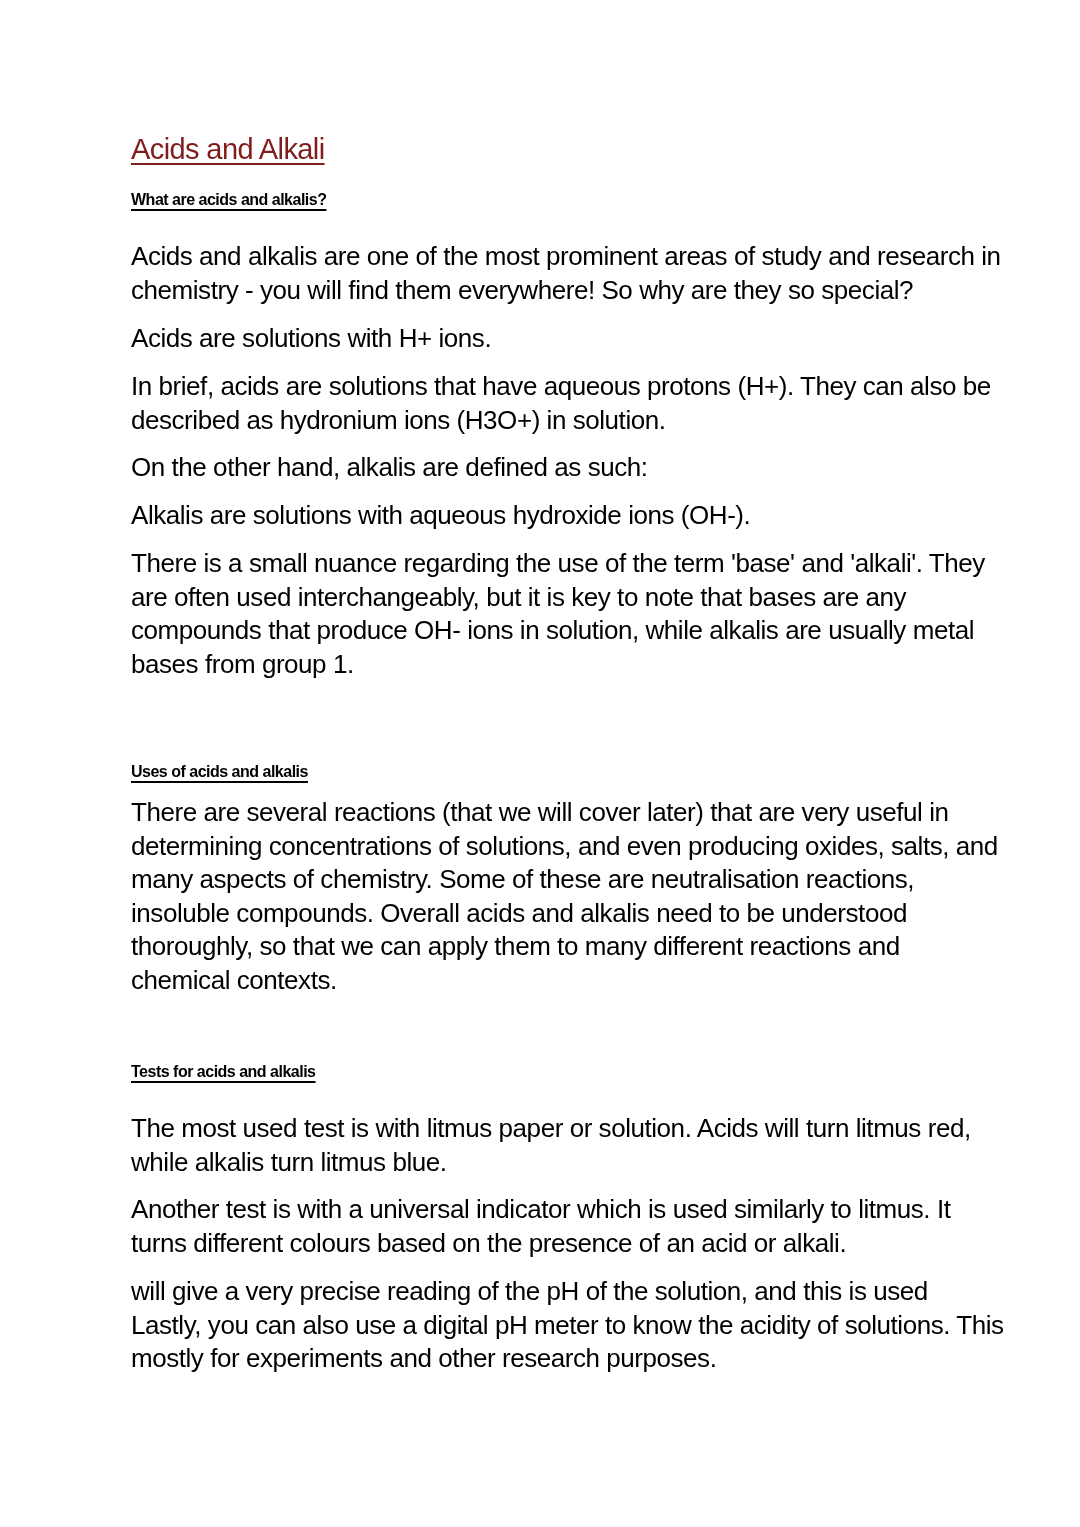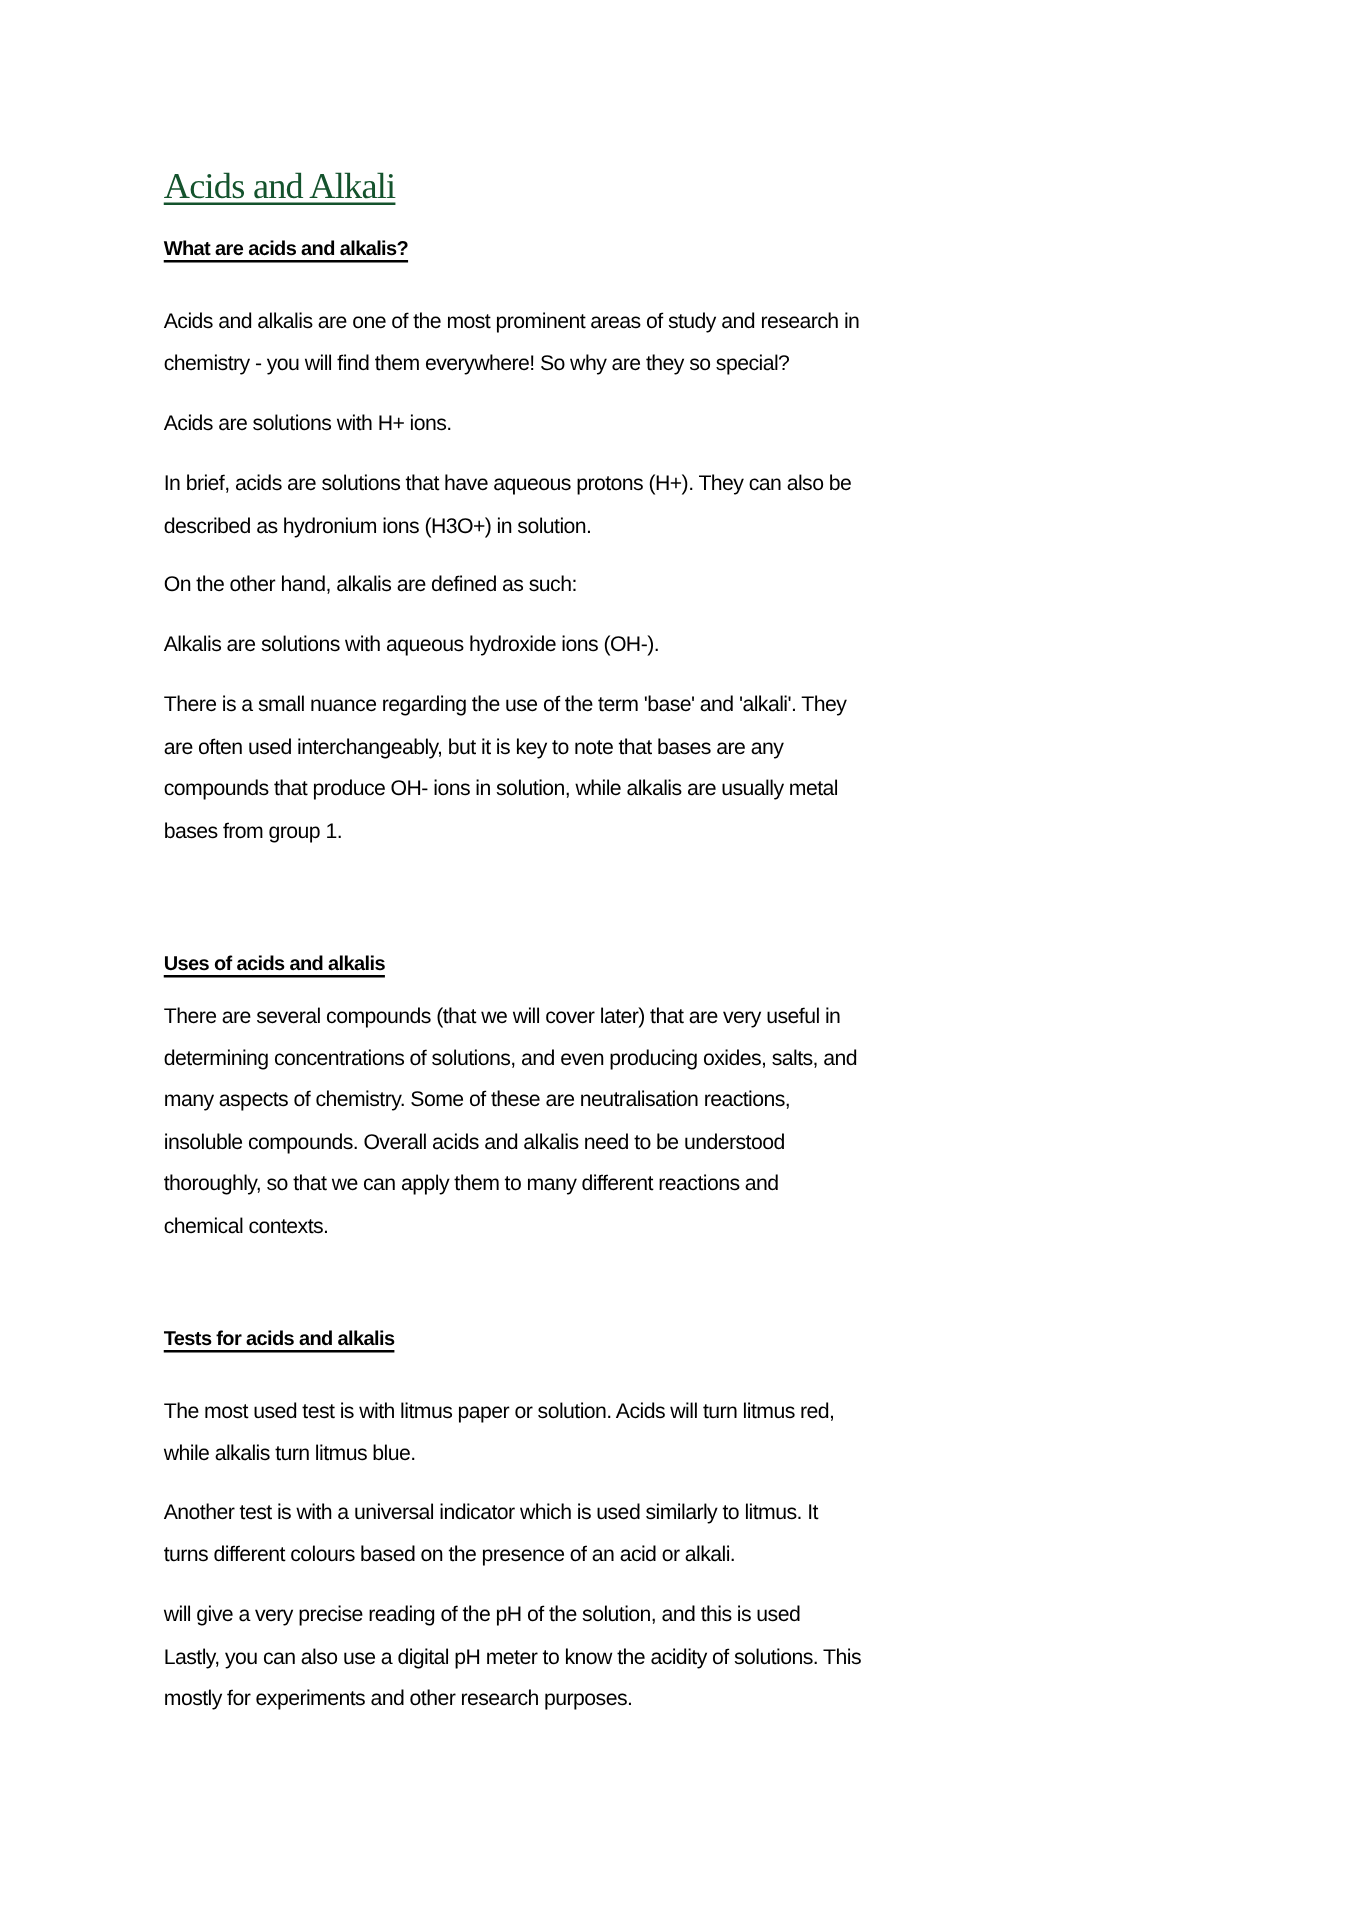--- a/index.html
+++ b/index.html
@@ -5,29 +5,29 @@
     html, body { margin: 0; padding: 0; background: #ffffff; }
     body { width: 1080px; height: 1527px; position: relative; overflow: hidden;
            font-family: "Liberation Sans", sans-serif; color: #000; }
     .page { position: absolute; left: 131px; top: 0; width: 840px; }
     .title { position: absolute; top: 133px; left: 0; font-size: 29px; color: #ee1c1c;
              text-decoration: underline; text-decoration-thickness: 2px; text-underline-offset: 4px;
              letter-spacing: -0.6px; white-space: nowrap; }
     .h2 { position: absolute; left: 0; font-size: 16px; font-weight: bold;
           text-decoration: underline; text-decoration-thickness: 2px; text-underline-offset: 4px;
           letter-spacing: -0.5px; white-space: nowrap; }
-    .p { position: absolute; left: 0; font-size: 17px; line-height: 33.5px;
+    .p { position: absolute; left: 0; font-size: 26px; line-height: 33.5px;
          letter-spacing: -0.45px; white-space: nowrap; }
     .p span { display: block; }
   </style>
 </head>
 <body>
 
 <div class="page">
-  <div class="title" style="color: #14532d; font-family: Liberation Serif, serif;">Acids and Alkali</div>
+  <div class="title" style="color: #7f1d1d;">Acids and Alkali</div>
 
   <div class="h2" style="top:191px">What are acids and alkalis?</div>
   <div class="p" style="top:240px">
     <span>Acids and alkalis are one of the most prominent areas of study and research in</span>
     <span>chemistry - you will find them everywhere! So why are they so special?</span>
   </div>
   <div class="p" style="top:322px">
     <span>Acids are solutions with H+ ions.</span>
   </div>
   <div class="p" style="top:370px">
@@ -42,21 +42,21 @@
   </div>
   <div class="p" style="top:547px">
     <span>There is a small nuance regarding the use of the term 'base' and 'alkali'. They</span>
     <span>are often used interchangeably, but it is key to note that bases are any</span>
     <span>compounds that produce OH- ions in solution, while alkalis are usually metal</span>
     <span>bases from group 1.</span>
   </div>
 
   <div class="h2" style="top:763px">Uses of acids and alkalis</div>
   <div class="p" style="top:796px">
-    <span>There are several compounds (that we will cover later) that are very useful in</span>
+    <span>There are several reactions (that we will cover later) that are very useful in</span>
     <span>determining concentrations of solutions, and even producing oxides, salts, and</span>
     <span>many aspects of chemistry. Some of these are neutralisation reactions,</span>
     <span>insoluble compounds. Overall acids and alkalis need to be understood</span>
     <span>thoroughly, so that we can apply them to many different reactions and</span>
     <span>chemical contexts.</span>
   </div>
 
   <div class="h2" style="top:1063px">Tests for acids and alkalis</div>
   <div class="p" style="top:1112px">
     <span>The most used test is with litmus paper or solution. Acids will turn litmus red,</span>

